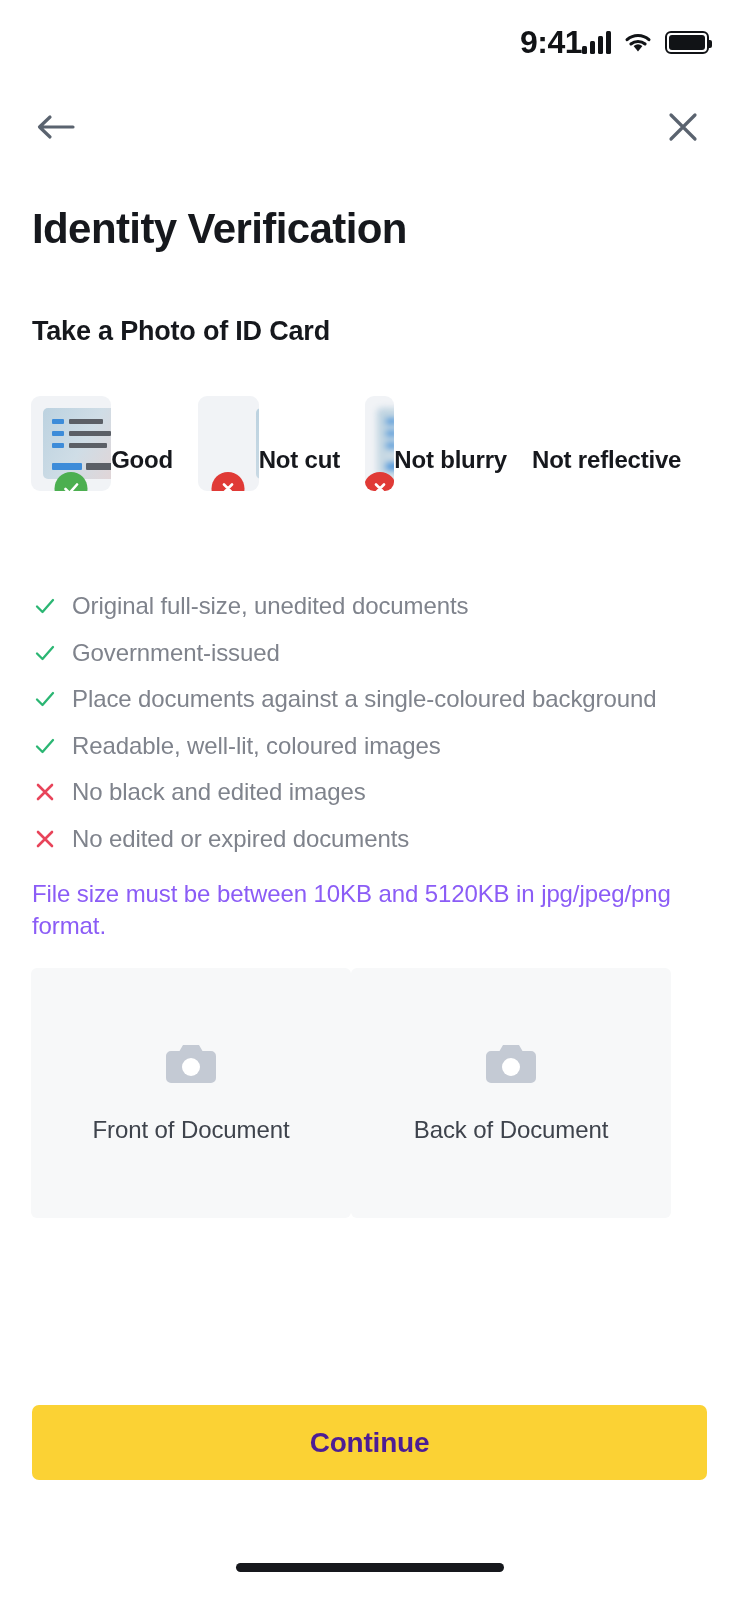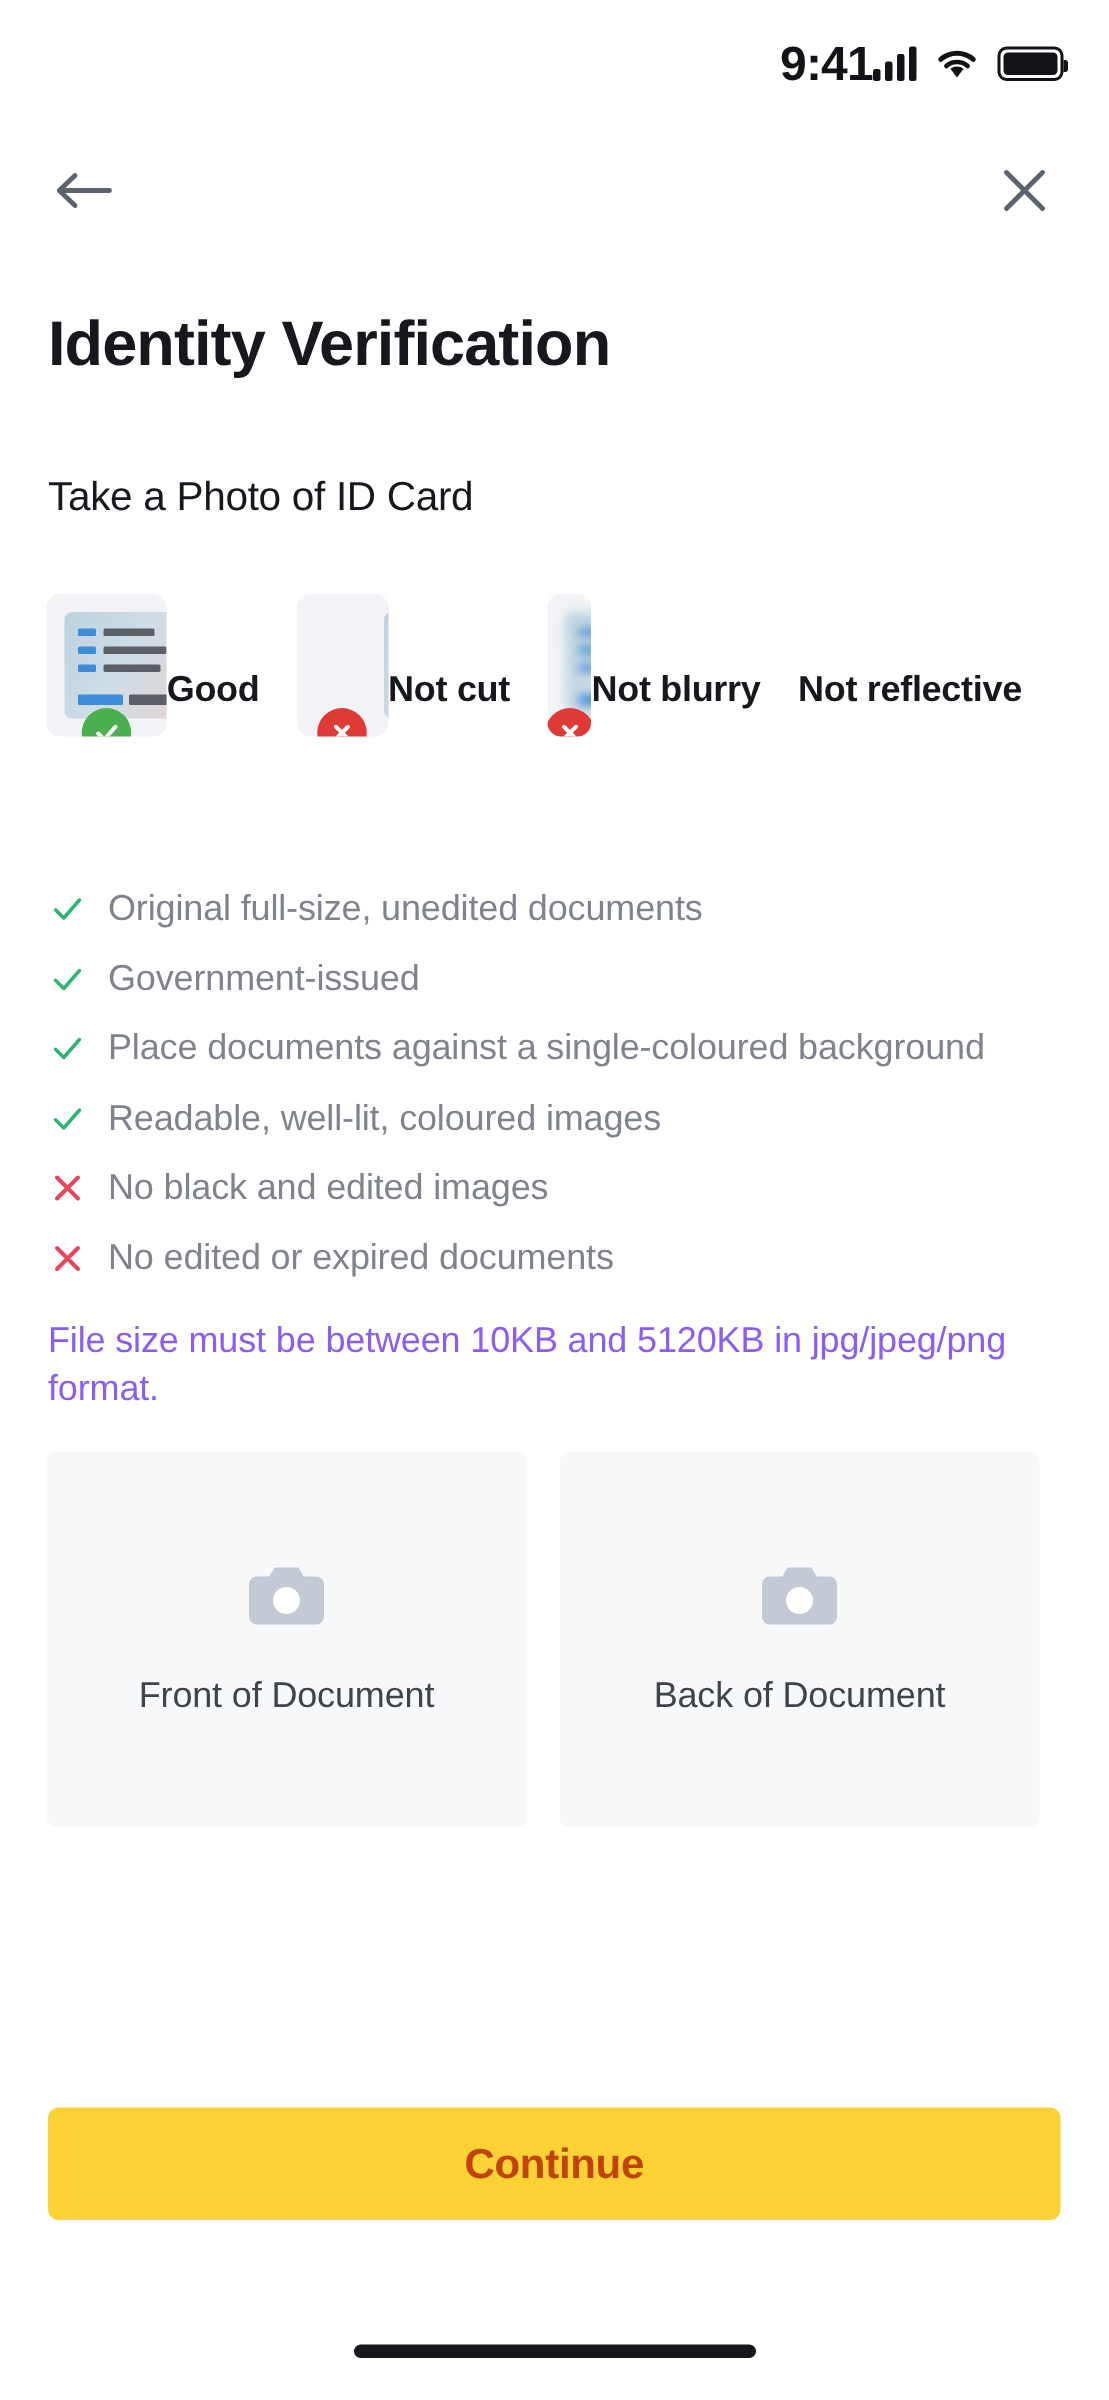--- a/index.html
+++ b/index.html
@@ -115,21 +115,21 @@
     font-weight: bold;
     color: #16181d;
     letter-spacing: -0.6px;
     text-align: right;
   }
   .section-title {
     position: absolute;
     top: 316px;
     left: 32px;
     font-size: 27px;
-    font-weight: normal;
+    font-weight: bold;
     color: #16181d;
     letter-spacing: -0.2px;
   }
 
   
   .examples {
     position: absolute;
     top: 396px;
     left: 31px;
     width: 677px;
@@ -338,21 +338,20 @@
     letter-spacing: -0.1px;
   }
 
   
   .uploads {
     position: absolute;
     top: 968px;
     left: 31px;
     width: 663px;
     display: flex;
-    gap: 22px;
   }
   .upload-box {
     width: 320px;
     height: 250px;
     background: #f7f8f9;
     border-radius: 6px;
     display: flex;
     flex-direction: column;
     align-items: center;
     justify-content: center;
@@ -371,21 +370,21 @@
     left: 32px;
     top: 1405px;
     width: 675px;
     height: 75px;
     background: #fbd234;
     border: none;
     border-radius: 7px;
     font-family: "Liberation Sans", sans-serif;
     font-size: 28px;
     font-weight: bold;
-    color: #c2410c;
+    color: #4c1d95;
     letter-spacing: -0.2px;
     cursor: pointer;
   }
 
   .home-indicator {
     position: absolute;
     left: 50%;
     transform: translateX(-50%);
     bottom: 28px;
     width: 268px;

